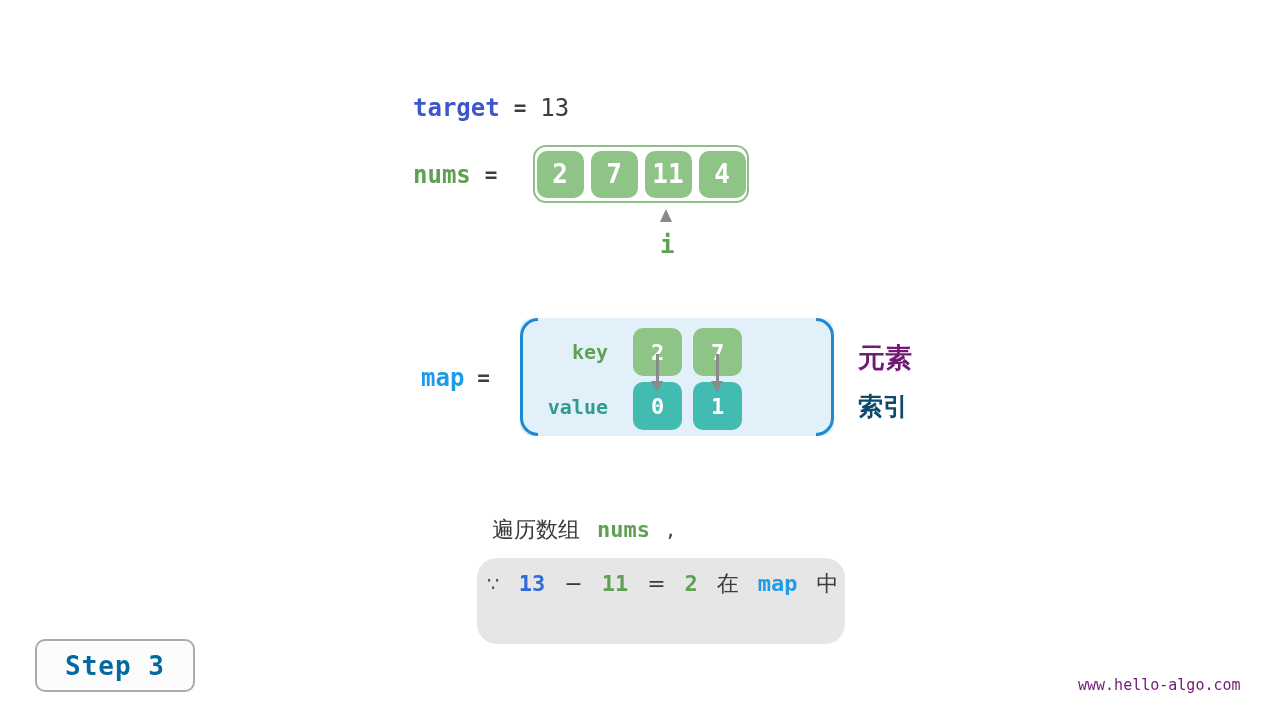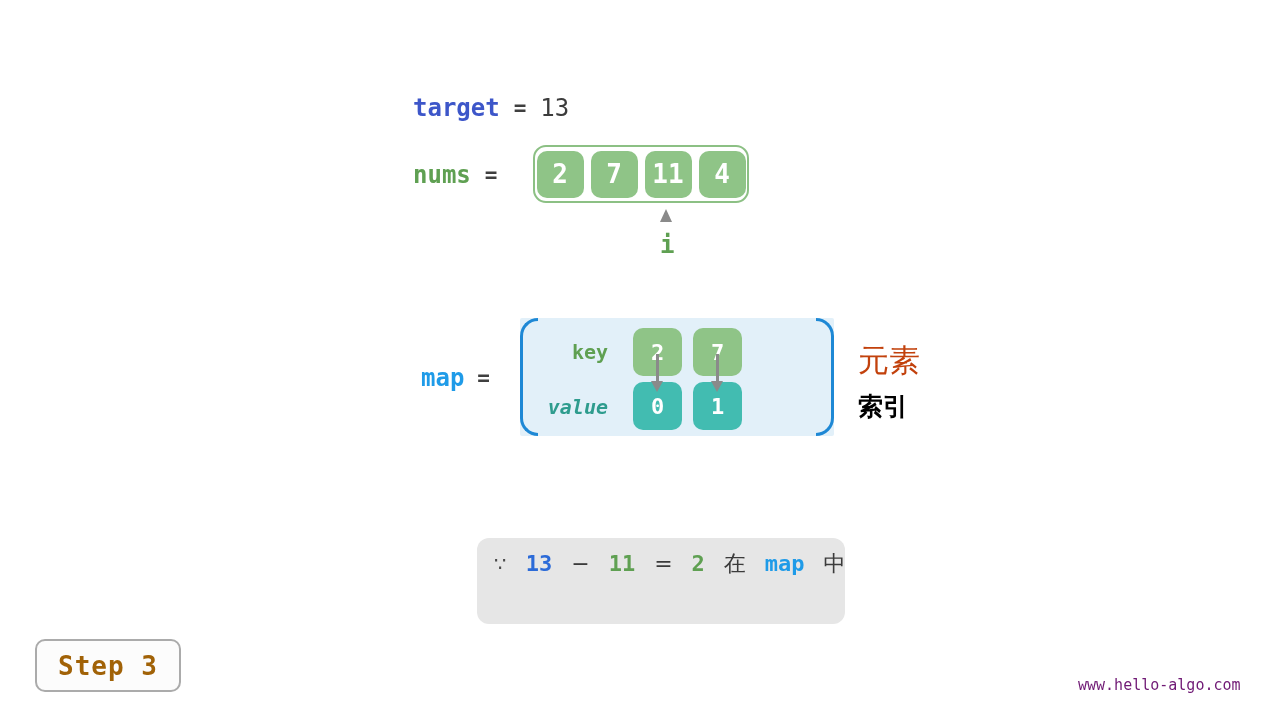--- a/index.html
+++ b/index.html
@@ -36,75 +36,75 @@
     border-left:6px solid transparent; border-right:6px solid transparent;
     border-bottom:13px solid #8a8a8a;
   }
   .i-label { left:660px; top:231px; font-size:24px; font-weight:bold; color:#5fa052; }
 
   
   .map-label-row { left:421px; top:364px; gap:13px; }
   .kw-map { font-size:24px; font-weight:bold; color:#1f9be8; }
   .map-box {
     left:520px; top:318px; width:314px; height:118px;
-    background:#e2f0f9; border-radius:2px;
+    background:#e2f0f9; border-radius:12px;
   }
   .paren { position:absolute; top:0; bottom:0; width:18px; border:3px solid #1e88d5; }
   .paren-left  { left:0;  border-right:none; border-radius:20px 0 0 20px; }
   .paren-right { right:0; border-left:none;  border-radius:0 20px 20px 0; }
   .map-key-label, .map-value-label {
     position:absolute; left:10px; width:78px; text-align:right;
     font-family:"DejaVu Sans Mono","Liberation Mono",monospace;
     font-size:20px; font-weight:bold;
   }
   .map-key-label   { top:22px; color:#5fa052; }
-  .map-value-label { top:77px; color:#2e9c8e;font-style:italic; }
+  .map-value-label { top:77px; color:#2e9c8e; }
   .map-cell {
     position:absolute; width:49px; height:48px; border-radius:10px;
     color:#ffffff; font-size:22px; font-weight:bold;
     display:flex; align-items:center; justify-content:center; z-index:1;
   }
   .cell-key { background:#8fc487; top:10px; }
   .cell-val { background:#42bcb1; top:64px; }
   .col-a { left:113px; } .col-b { left:173px; }
   .map-arrow-line { position:absolute; width:3px; height:30px; top:36px; background:#8a8a8a; z-index:2; }
   .map-arrow-head {
     position:absolute; top:63px; width:0; height:0; z-index:2;
     border-left:6px solid transparent; border-right:6px solid transparent;
     border-top:11px solid #8a8a8a;
   }
   .line-a { left:136px; } .head-a { left:131px; }
   .line-b { left:196px; } .head-b { left:191px; }
-  .elem-label  { left:858px; top:340px; font-size:31px; font-weight:normal; color:#c2410c; }
-  .index-label { left:858px; top:390px; font-size:25px; font-weight:bold; color:#000000; }
+  .elem-label  { left:858px; top:340px; font-size:27px; font-weight:bold; color:#701a75; }
+  .index-label { left:858px; top:390px; font-size:25px; font-weight:bold; color:#0c4a6e; }
 
   
   .caption { left:492px; top:515px; font-size:22px; color:#3b3b3b; white-space:nowrap; }
   .caption .code { font-weight:bold; color:#5fa052; margin:0 10px; font-size:22px; }
 
   
   .conclusion-box {
-    left:477px; top:538px; width:368px; height:86px;
-    background:#e6e6e6; border-radius:12px; padding:8px 0 0 17px;
+    left:477px; top:558px; width:368px; height:86px;
+    background:#e6e6e6; border-radius:20px; padding:8px 0 0 10px;
   }
   .c-line { line-height:35px; font-size:22px; white-space:nowrap; }
   .tok { margin-right:12px; }
   .tok-sym  { color:#4a4a4a; font-size:20px; }
   .tok-blue { color:#2c6bd8; font-weight:bold; }
   .tok-green{ color:#5fa052; font-weight:bold; }
   .tok-cyan { color:#1f9be8; font-weight:bold; }
   .tok-dark { color:#3b3b3b; }
   .tight { margin-right:4px; }
 
   
   .step-box {
-    left:35px; top:639px; width:146px; height:53px;
+    left:35px; top:639px; width:160px; height:53px;
     background:#fcfcfc; border:2px solid #ababab; border-radius:10px;
     display:flex; align-items:center; justify-content:center;
-    font-size:26px; font-weight:bold; color:#a16207; letter-spacing:1px;
+    font-size:26px; font-weight:bold; color:#0369a1; letter-spacing:1px;
   }
 
   
   .watermark { left:1078px; top:676px; font-size:15px; color:#701a75; }
 </style>
 </head>
 <body>
 
 <div class="canvas">
 
@@ -141,20 +141,25 @@
     <div class="mono map-cell cell-val col-a">0</div>
     <div class="mono map-cell cell-val col-b">1</div>
     <div class="map-arrow-line line-a"></div>
     <div class="map-arrow-head head-a"></div>
     <div class="map-arrow-line line-b"></div>
     <div class="map-arrow-head head-b"></div>
   </div>
   <div class="abs elem-label">元素</div>
   <div class="abs index-label">索引</div>
 
+  <div class="abs caption">
+    <span>遍历数组</span>
+    <span class="mono code">nums</span>
+    <span>,</span>
+  </div>
 
   <div class="abs conclusion-box">
     <div class="c-line">
       <span class="tok tok-sym">∵</span>
       <span class="tok mono tok-blue">13</span>
       <span class="tok tok-dark">−</span>
       <span class="tok mono tok-green">11</span>
       <span class="tok tok-dark">=</span>
       <span class="tok mono tok-green">2</span>
       <span class="tok tok-dark">在</span>

